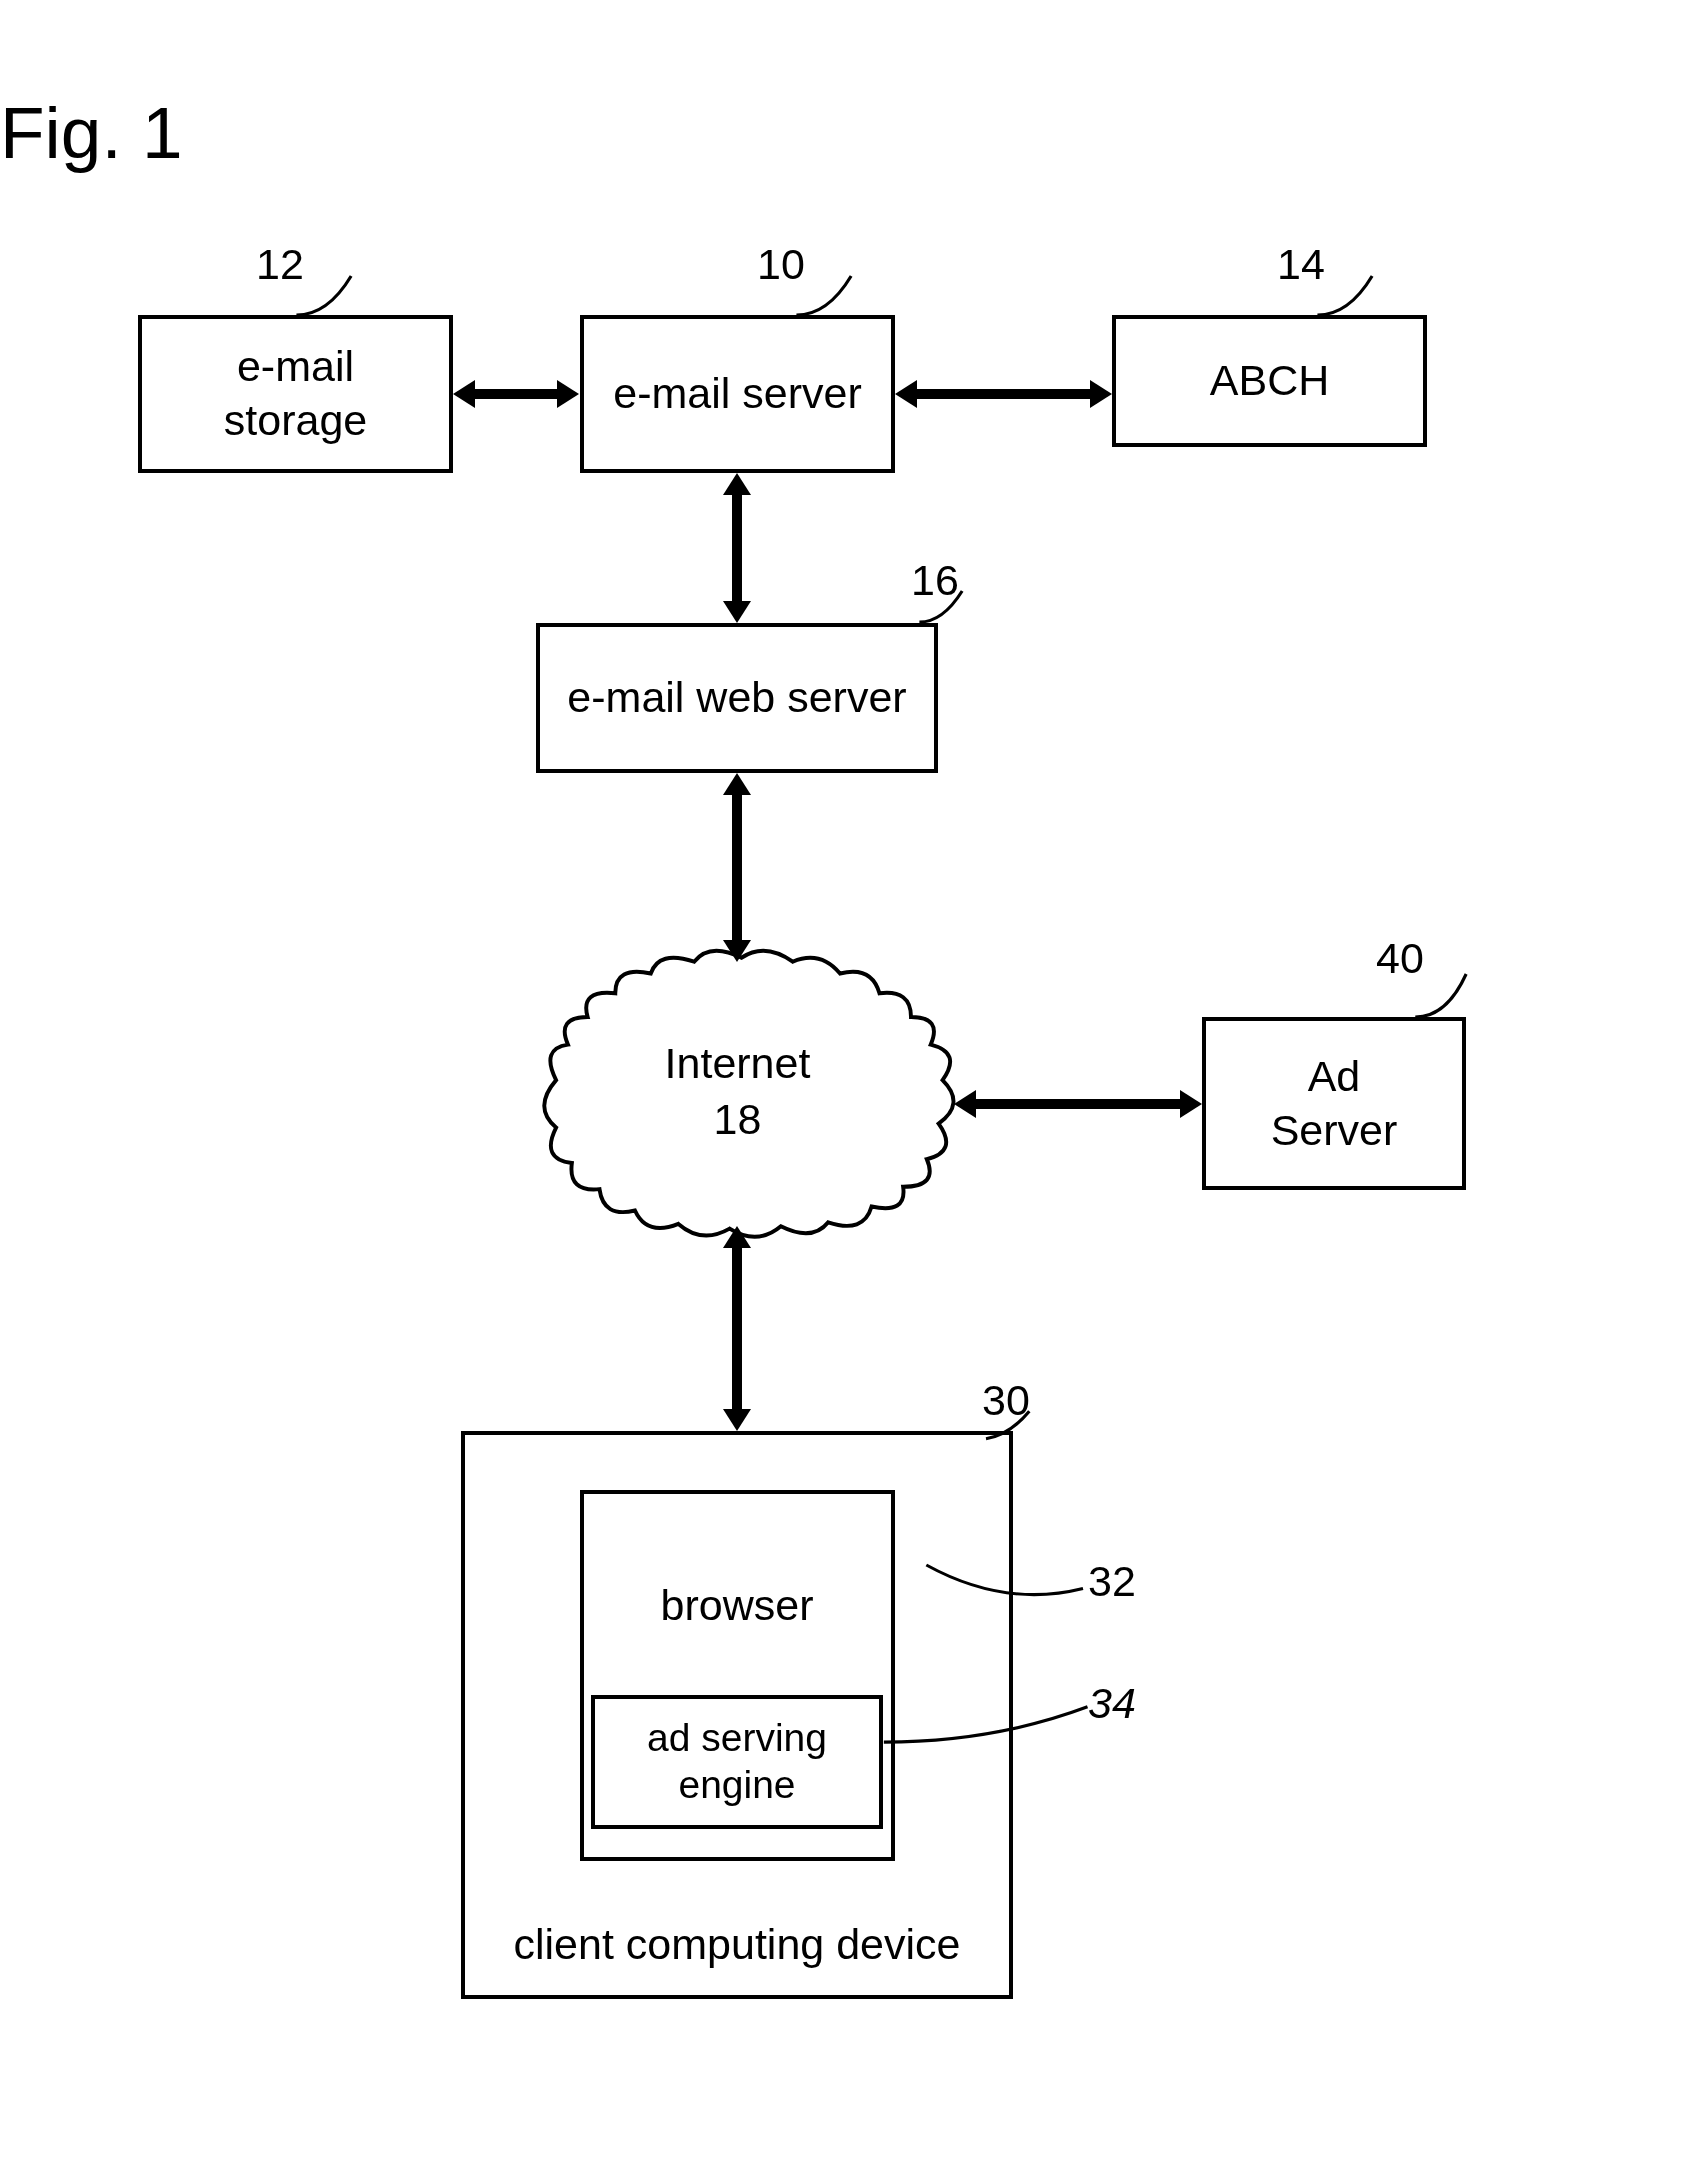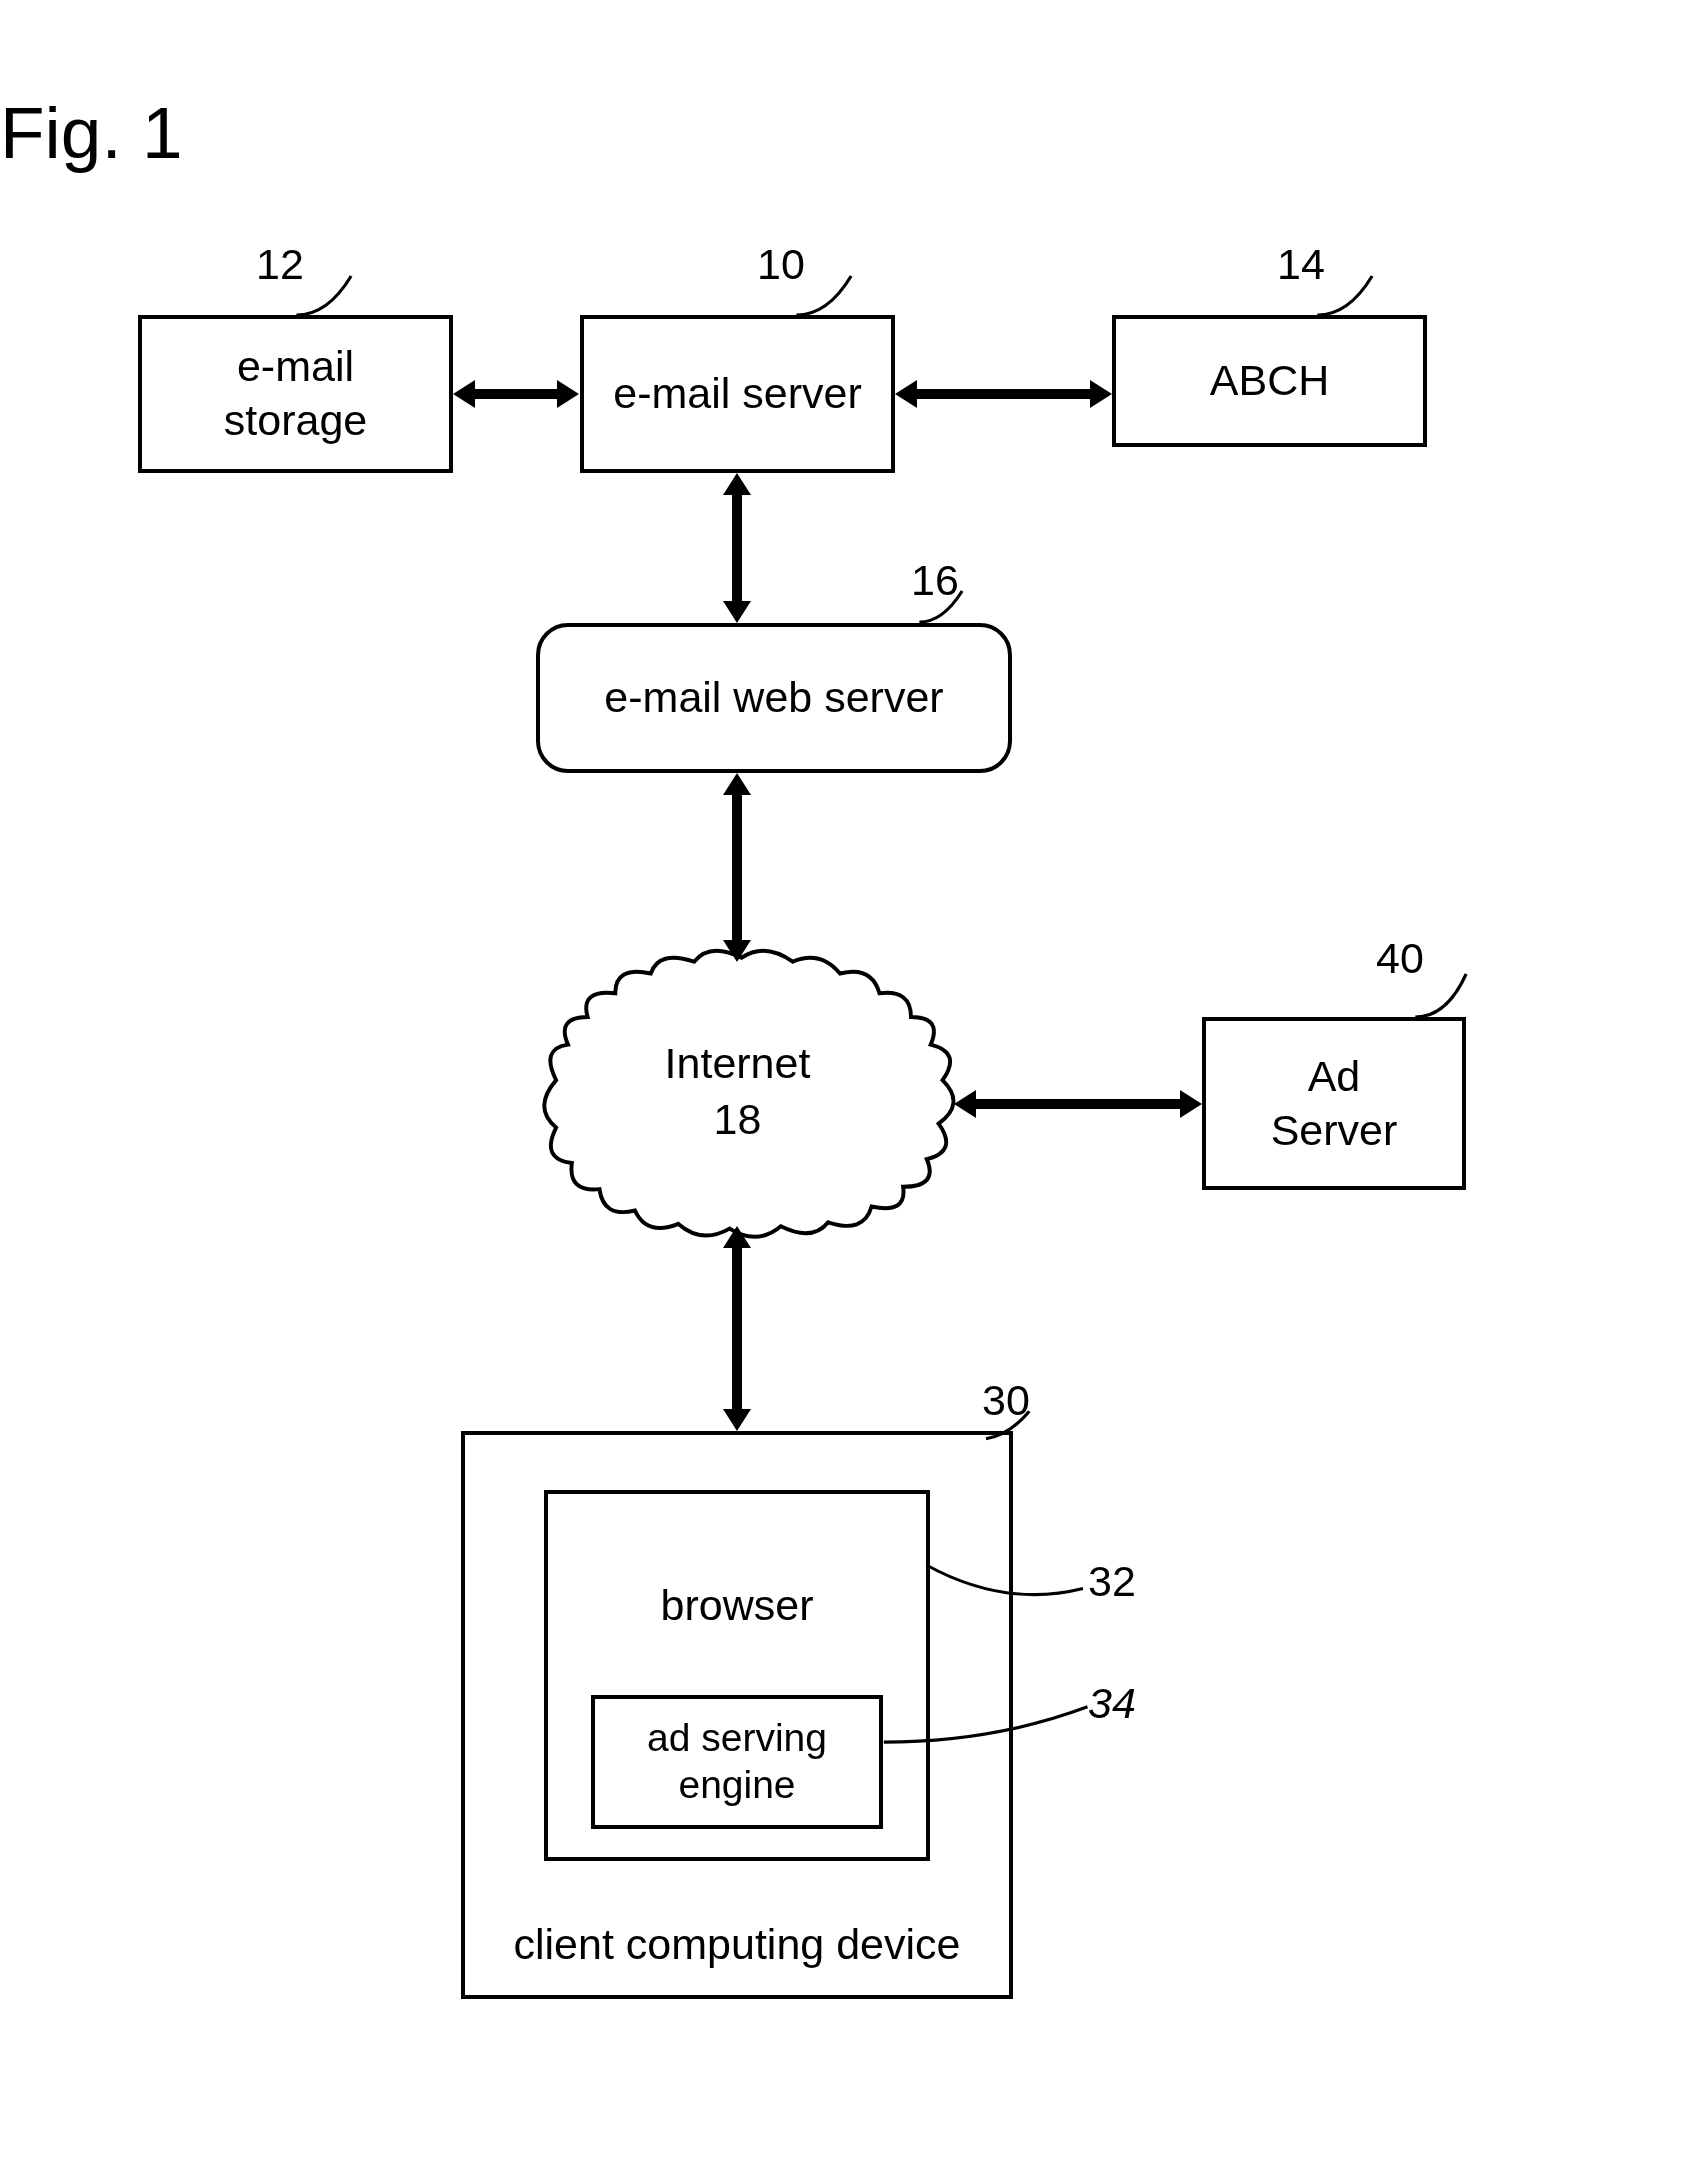--- a/index.html
+++ b/index.html
@@ -96,21 +96,21 @@
     justify-content: flex-start;
     padding-top: 55px;
   }
   .client-label {
     position: absolute;
     bottom: 26px;
     font-size: 43px;
   }
   .browser-box {
     border: 4px solid #000;
-    width: 386px;
+    width: 315px;
     height: 371px;
     position: relative;
     display: flex;
     flex-direction: column;
     align-items: center;
   }
   .browser-label {
     font-size: 43px;
     margin-top: 87px;
   }
@@ -159,21 +159,21 @@
   <div class="head left"></div>
     <div class="shaft"></div>
     <div class="head right"></div>
 </div>
 <div class="arrow h" style="left:895px; top:380px; width:217px;">
   <div class="head left"></div>
     <div class="shaft"></div>
     <div class="head right"></div>
 </div>
 
-<div class="box" style="left:536px; top:623px; width:476px; height:150px;border-radius:32px;">e-mail web server</div>
+<div class="box" style="left:536px; top:623px; width:402px; height:150px;">e-mail web server</div>
 <div class="ref" style="left:911px; top:556px;">16</div>
 <svg class="callout" style="left:919px; top:591px; width:63px; height:35px;" viewBox="0 0 80 45" width="63" height="35">
     <path d="M0,40 Q30,40 55,0"></path>
   </svg>
 
 <div class="arrow v" style="left:723px; top:473px; height:150px;">
   <div class="head up"></div>
     <div class="shaft"></div>
     <div class="head down"></div>
 </div>

